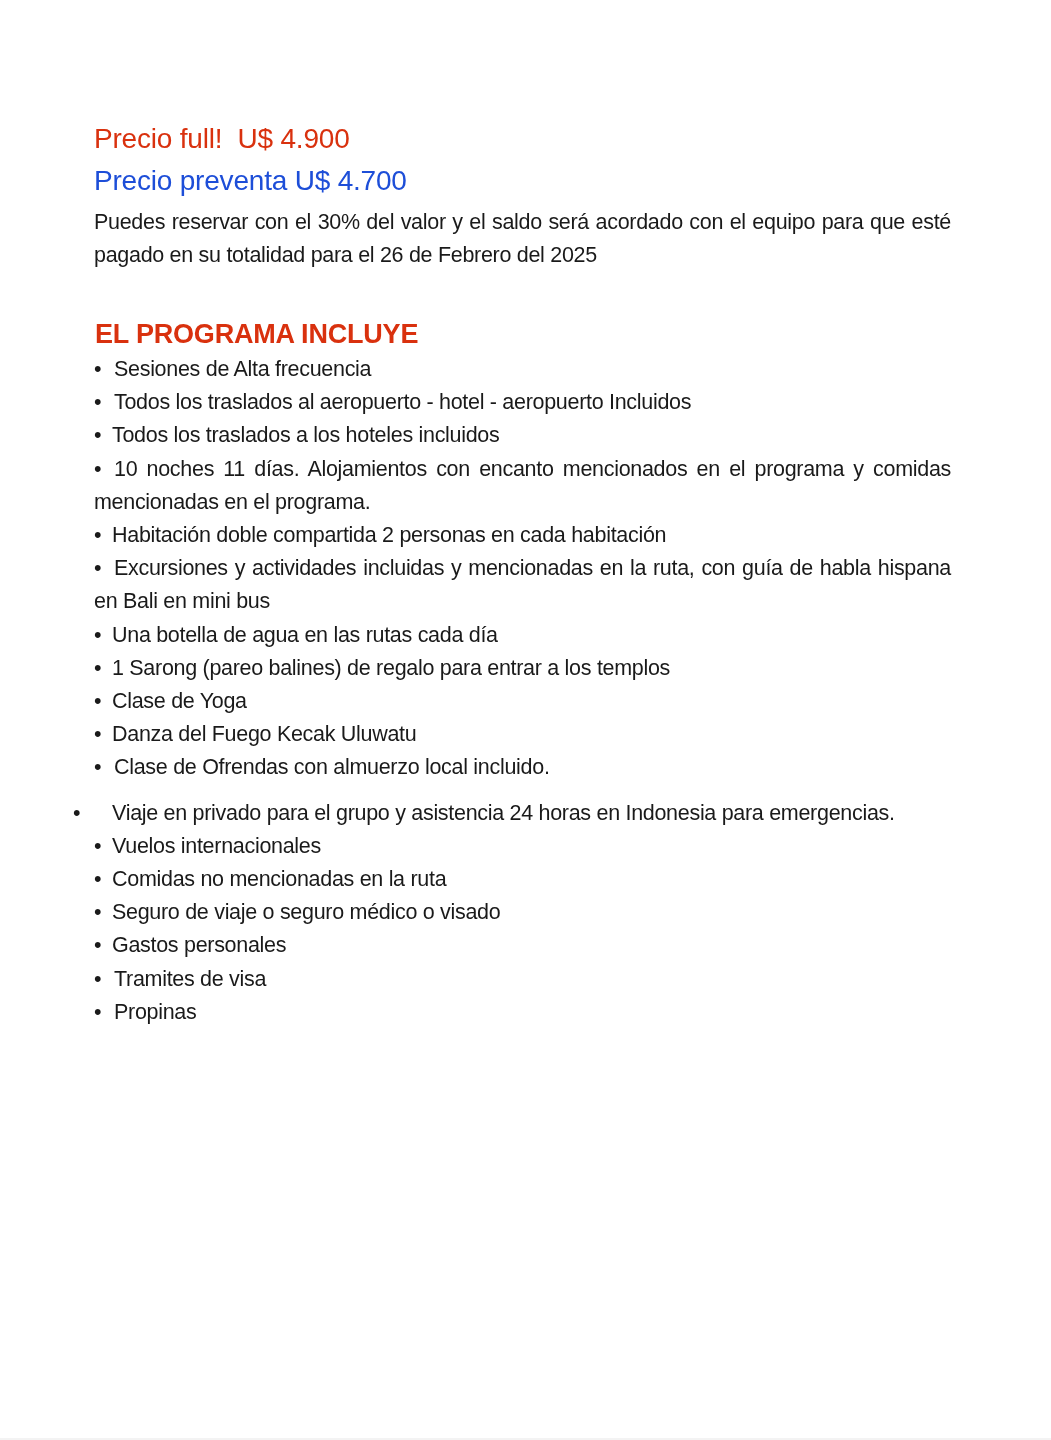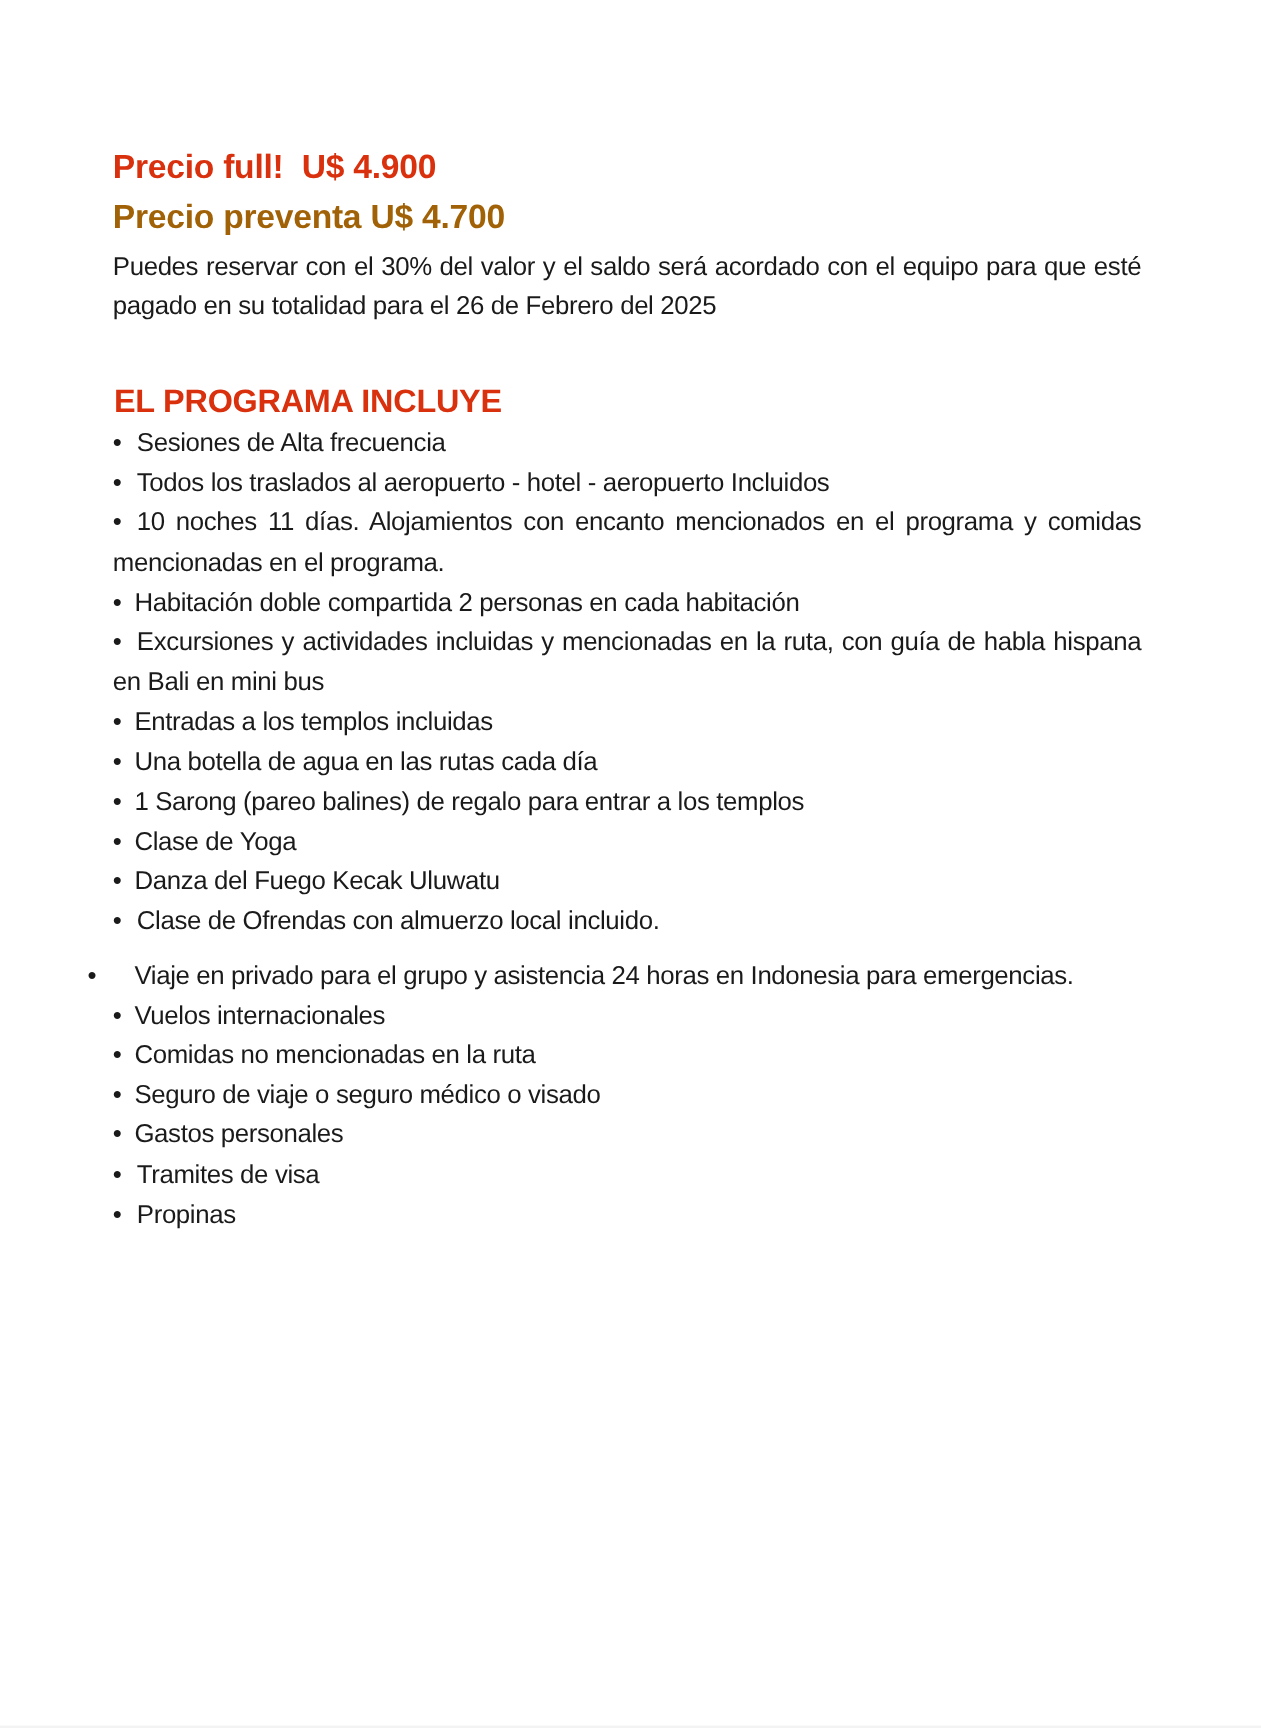--- a/index.html
+++ b/index.html
@@ -16,21 +16,21 @@
       color: #1a1a1a;
     }
     .page {
       position: absolute;
       left: 94px;
       top: 118px;
       width: 857px;
     }
     .price {
       color: #d9310e;
-      font-weight: bold;
+      font-weight: normal;
       font-size: 28px;
       line-height: 42px;
       margin: 0;
       white-space: pre;
       letter-spacing: -0.2px;
     }
     .note {
       font-size: 21.5px;
       line-height: 33px;
       margin: 4px 0 14px 0;
@@ -78,31 +78,31 @@
       height: 2px;
       background: #f3f3f3;
     }
   </style>
 </head>
 <body>
 
 <div class="page">
 
   <p class="price" style="color: rgb(217, 49, 14);">Precio full!  U$ 4.900</p>
-  <p class="price" style="color: #a16207;">Precio preventa U$ 4.700</p>
+  <p class="price" style="color: #1d4ed8;">Precio preventa U$ 4.700</p>
   <p class="note">Puedes reservar con el 30% del valor y el saldo será acordado con el equipo para que esté pagado en su totalidad para el 26 de Febrero del 2025</p>
 
   <h2 class="section-title" id="title-incluye" style="color: rgb(217, 49, 14);">EL PROGRAMA INCLUYE</h2>
   <ul class="items">
     <li class="wide"><span class="bullet">•</span><span>Sesiones de Alta frecuencia</span></li>
     <li class="wide"><span class="bullet">•</span><span>Todos los traslados al aeropuerto - hotel - aeropuerto Incluidos</span></li>
+    <li><span class="bullet">•</span><span>Todos los traslados a los hoteles incluidos</span></li>
     <li class="wide"><span class="bullet">•</span><span>10 noches 11 días. Alojamientos con encanto mencionados en el programa y comidas mencionadas en el programa.</span></li>
     <li><span class="bullet">•</span><span>Habitación doble compartida 2 personas en cada habitación</span></li>
     <li class="wide"><span class="bullet">•</span><span>Excursiones y actividades incluidas y mencionadas en la ruta, con guía de habla hispana en Bali en mini bus</span></li>
-    <li><span class="bullet">•</span><span>Entradas a los templos incluidas</span></li>
     <li><span class="bullet">•</span><span>Una botella de agua en las rutas cada día</span></li>
     <li><span class="bullet">•</span><span>1 Sarong (pareo balines) de regalo para entrar a los templos</span></li>
     <li><span class="bullet">•</span><span>Clase de Yoga</span></li>
     <li><span class="bullet">•</span><span>Danza del Fuego Kecak Uluwatu</span></li>
     <li class="wide"><span class="bullet">•</span><span>Clase de Ofrendas con almuerzo local incluido.</span></li>
     <li class="hanging"><span class="bullet">•</span><span>Viaje en privado para el grupo y asistencia 24 horas en Indonesia para emergencias.</span></li>
   </ul>
 
   <ul class="items">
     <li><span class="bullet">•</span><span>Vuelos internacionales</span></li>

